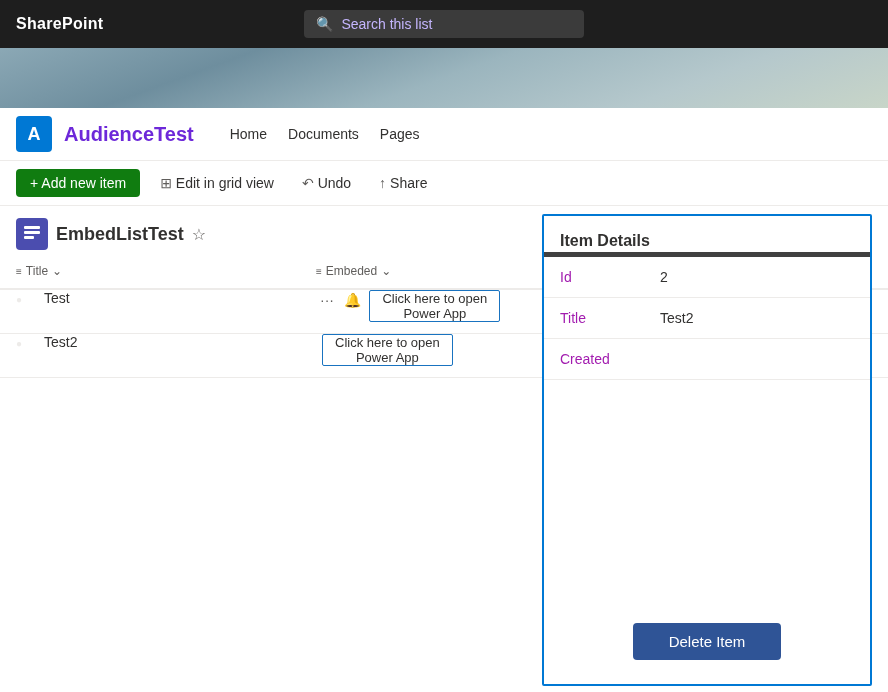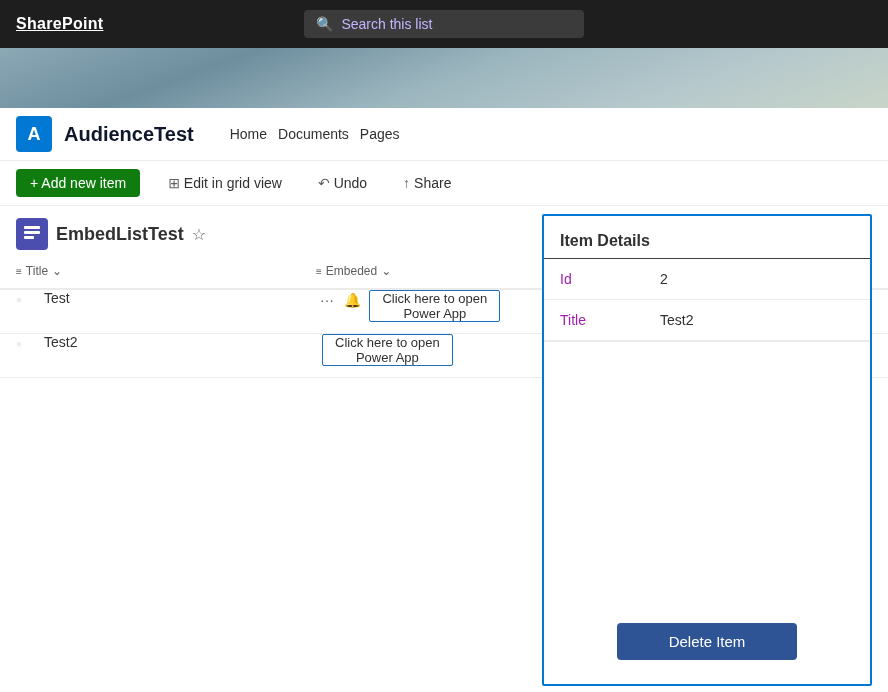--- a/index.html
+++ b/index.html
@@ -13,21 +13,20 @@
       align-items: center;
       padding: 0 16px;
       position: relative;
       z-index: 10;
     }
     .sharepoint-logo {
       color: #fff;
       font-size: 16px;
       font-weight: 600;
       letter-spacing: 0.3px;
-      text-decoration: underline;
     }
     .search-bar {
       position: absolute;
       left: 50%;
       transform: translateX(-50%);
       display: flex;
       align-items: center;
       background: #3b3b3b;
       border-radius: 4px;
       padding: 6px 12px;
@@ -69,42 +68,42 @@
       display: flex;
       align-items: center;
       justify-content: center;
       color: #fff;
       font-weight: 700;
       font-size: 18px;
     }
     .site-title {
       font-size: 20px;
       font-weight: 600;
-      color: #0f172a;
+      color: #6d28d9;
     }
     .site-nav {
       display: flex;
-      gap: 11px;
+      gap: 21px;
       margin-left: 24px;
     }
     .site-nav-item {
       font-size: 14px;
       color: #323130;
       cursor: pointer;
       padding: 4px 0;
       text-decoration: none;
     }
 
     
     .toolbar {
       background: #fff;
       padding: 8px 16px;
       display: flex;
       align-items: center;
-      gap: 20px;
+      gap: 12px;
       border-bottom: 1px solid #edebe9;
     }
     .btn-add {
       background: #107c10;
       color: #fff;
       border: none;
       border-radius: 4px;
       padding: 6px 14px;
       font-size: 14px;
       cursor: pointer;
@@ -248,25 +247,25 @@
       background: #fff;
       position: absolute;
       right: 16px;
       top: 8px;
       bottom: 8px;
       display: flex;
       flex-direction: column;
       border-radius: 2px;
     }
     .panel-title {
-      padding: 16px 16px 8px;
+      padding: 16px 16px 2px;
       font-size: 16px;
       font-weight: 600;
       color: #323130;
-      border-bottom: 1px solid #404040;
+      border-bottom: 5px solid #404040;
     }
     .panel-field-row {
       display: flex;
       border-bottom: 1px solid #edebe9;
     }
     .panel-field-label {
       width: 100px;
       padding: 12px 16px;
       font-size: 14px;
       color: #a21caf;
@@ -297,21 +296,21 @@
       font-size: 15px;
       cursor: pointer;
       font-weight: 500;
     }
     .btn-delete {
       background: #2f5496;
       color: #fff;
       border: none;
       border-radius: 4px;
       padding: 10px 0;
-      width: 180px;
+      width: 148px;
       font-size: 15px;
       cursor: pointer;
       font-weight: 500;
     }
   </style>
 </head>
 <body>
 
 <div class="header-bar">
   <span class="sharepoint-logo">SharePoint</span>
@@ -412,20 +411,21 @@
 
       <div class="panel-field-row">
         <div class="panel-field-label">Id</div>
         <div class="panel-field-value">2</div>
       </div>
       <div class="panel-field-row">
         <div class="panel-field-label">Title</div>
         <div class="panel-field-value">Test2</div>
       </div>
       <div class="panel-field-row">
+        <div class="panel-field-label">Created</div>
       </div>
 
       <div class="panel-actions">
         <button class="btn-delete">Delete Item</button>
       </div>
     </div>
 
   </div>
 </div>
 

